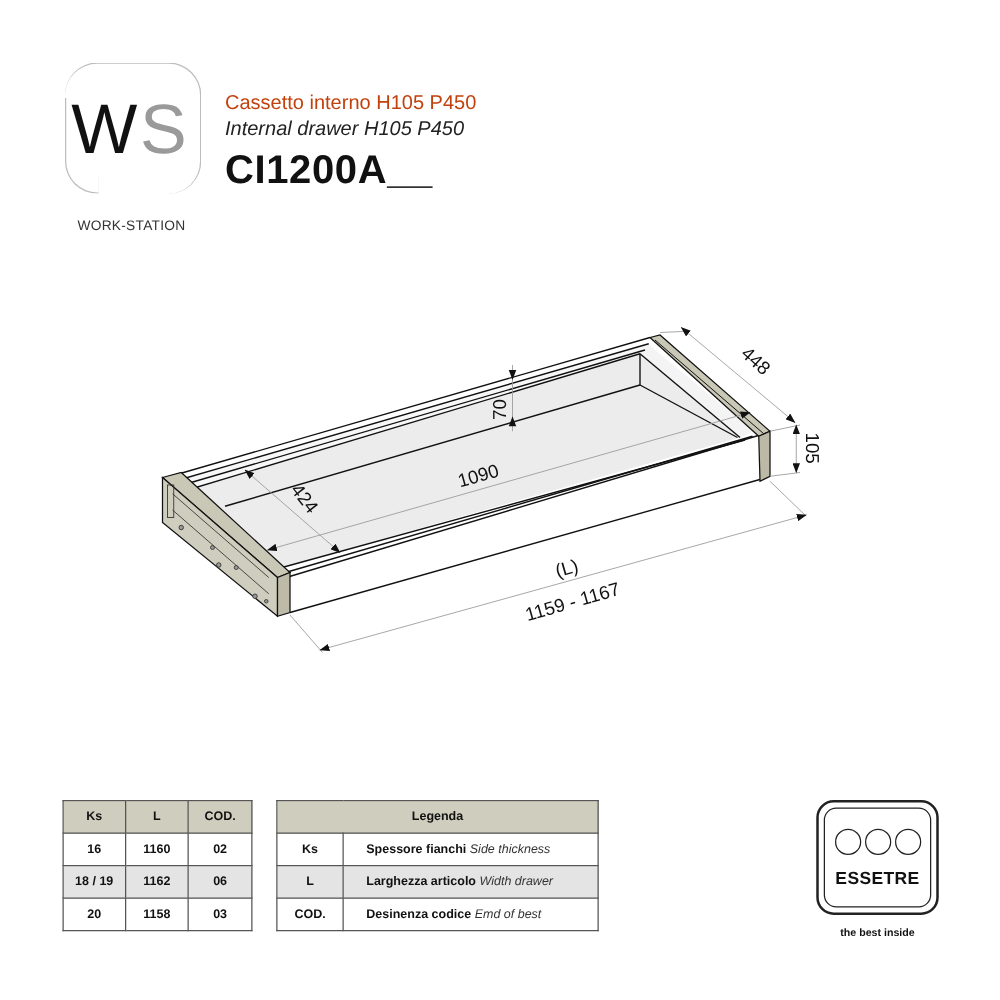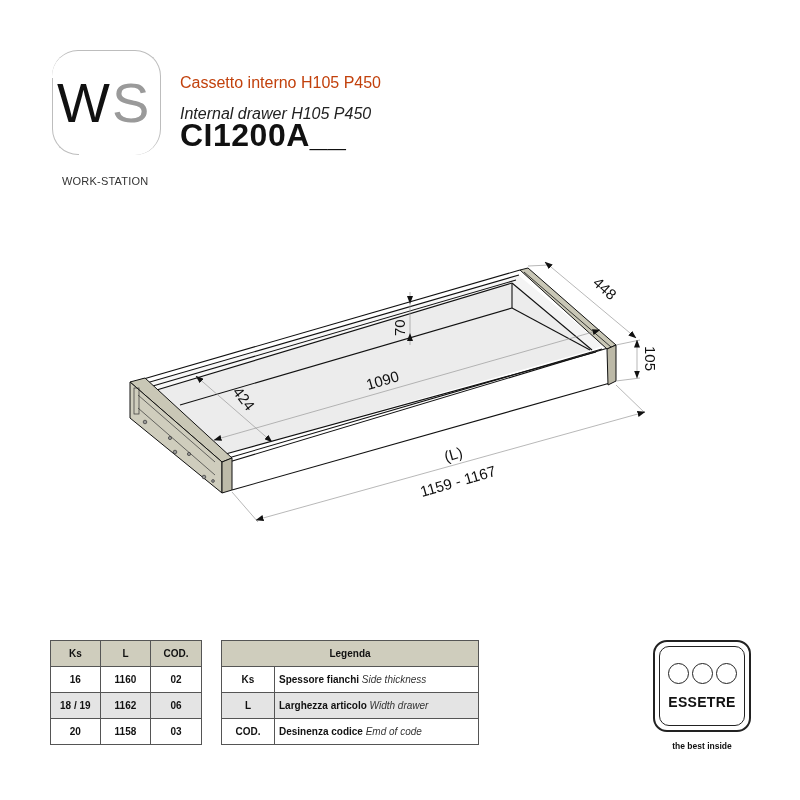--- a/index.html
+++ b/index.html
@@ -3,32 +3,32 @@
 <meta charset="utf-8">
 <style>
   html, body { margin:0; padding:0; background:#ffffff; }
   body { width:800px; height:800px; position:relative; overflow:hidden; font-family:"Liberation Sans", sans-serif; color:#111; }
   .logo-box { position:absolute; left:52px; top:50px; width:108px; height:104px; border:1.5px solid #bdbdbd; border-radius:26px; border-left:none; border-bottom:none; }
   .logo-box-left { position:absolute; left:52px; top:78px; width:26px; height:76px; border-left:1.5px solid #bdbdbd; border-bottom:1.5px solid #bdbdbd; border-bottom-left-radius:26px; }
   .logo-w { position:absolute; left:57px; top:75px; font-size:56px; line-height:56px; color:#111; letter-spacing:-6px; font-family:"Liberation Sans", sans-serif; }
   .logo-s { position:absolute; left:112px; top:75px; font-size:56px; line-height:56px; color:#9a9a9a; font-family:"Liberation Sans", sans-serif; }
   .logo-sub { position:absolute; left:62px; top:163px; font-size:11px; color:#333; letter-spacing:0.2px;margin-top:12px; }
   .title-it { position:absolute; left:180px; top:74px; font-size:16px; color:#c2410c; }
-  .title-en { position:absolute; left:180px; top:105px; font-size:16px; color:#222; font-style:italic; }
+  .title-en { position:absolute; left:180px; top:95px; font-size:16px; color:#222; font-style:italic; }
   .title-code { position:absolute; left:180px; top:117px; font-size:32px; font-weight:bold; color:#111; letter-spacing:0.5px; }
   svg.drawing { position:absolute; left:0; top:0; }
   table.spec { position:absolute; border-collapse:collapse; font-size:10px; font-weight:bold; color:#111; }
   table.spec th { background:#cfcdbd; font-weight:bold; height:23px; border:1px solid #555; text-align:center; }
   table.spec td { height:23px; border:1px solid #555; text-align:center; }
   table.spec tr.shade td { background:#e4e4e4; }
   #tbl-codes { left:50px; top:640px; width:152px; }
   #tbl-codes th, #tbl-codes td { width:50px; }
   #tbl-legend { left:221px; top:640px; width:258px; }
   #tbl-legend td.key { width:50px; }
-  #tbl-legend td.desc { text-align:left; padding-left:4px; }
+  #tbl-legend td.desc { text-align:left; padding-left:18px; }
   #tbl-legend .en { font-weight:normal; font-style:italic; color:#333; }
   .essetre { position:absolute; left:653px; top:640px; width:94px; height:88px; border:2px solid #222; border-radius:14px; }
   .essetre-inner { position:absolute; left:4px; top:4px; right:4px; bottom:4px; border:1px solid #222; border-radius:10px; }
   .circle { position:absolute; top:21px; width:19px; height:19px; border:1.5px solid #222; border-radius:50%; }
   .essetre-name { position:absolute; left:0; right:0; top:52px; text-align:center; font-size:14px; font-weight:bold; color:#111; letter-spacing:0.3px; }
   .essetre-tag { position:absolute; left:654px; top:741px; width:96px; text-align:center; font-size:8.5px; font-weight:bold; color:#111; }
 </style>
 </head>
 <body>
 
@@ -170,21 +170,21 @@
     <tr>
       <td class="key">Ks</td>
       <td class="desc"><span>Spessore fianchi</span> <span class="en">Side thickness</span></td>
     </tr>
     <tr class="shade">
       <td class="key">L</td>
       <td class="desc"><span>Larghezza articolo</span> <span class="en">Width drawer</span></td>
     </tr>
     <tr>
       <td class="key">COD.</td>
-      <td class="desc"><span>Desinenza codice</span> <span class="en">Emd of code</span></td>
+      <td class="desc"><span>Desinenza codice</span> <span class="en">Emd of best</span></td>
     </tr>
   </tbody>
 </table>
 
 <div class="essetre">
   <div class="essetre-inner"></div>
   <div class="circle" style="left:13px"></div>
   <div class="circle" style="left:37px"></div>
   <div class="circle" style="left:61px"></div>
   <div class="essetre-name">ESSETRE</div>

